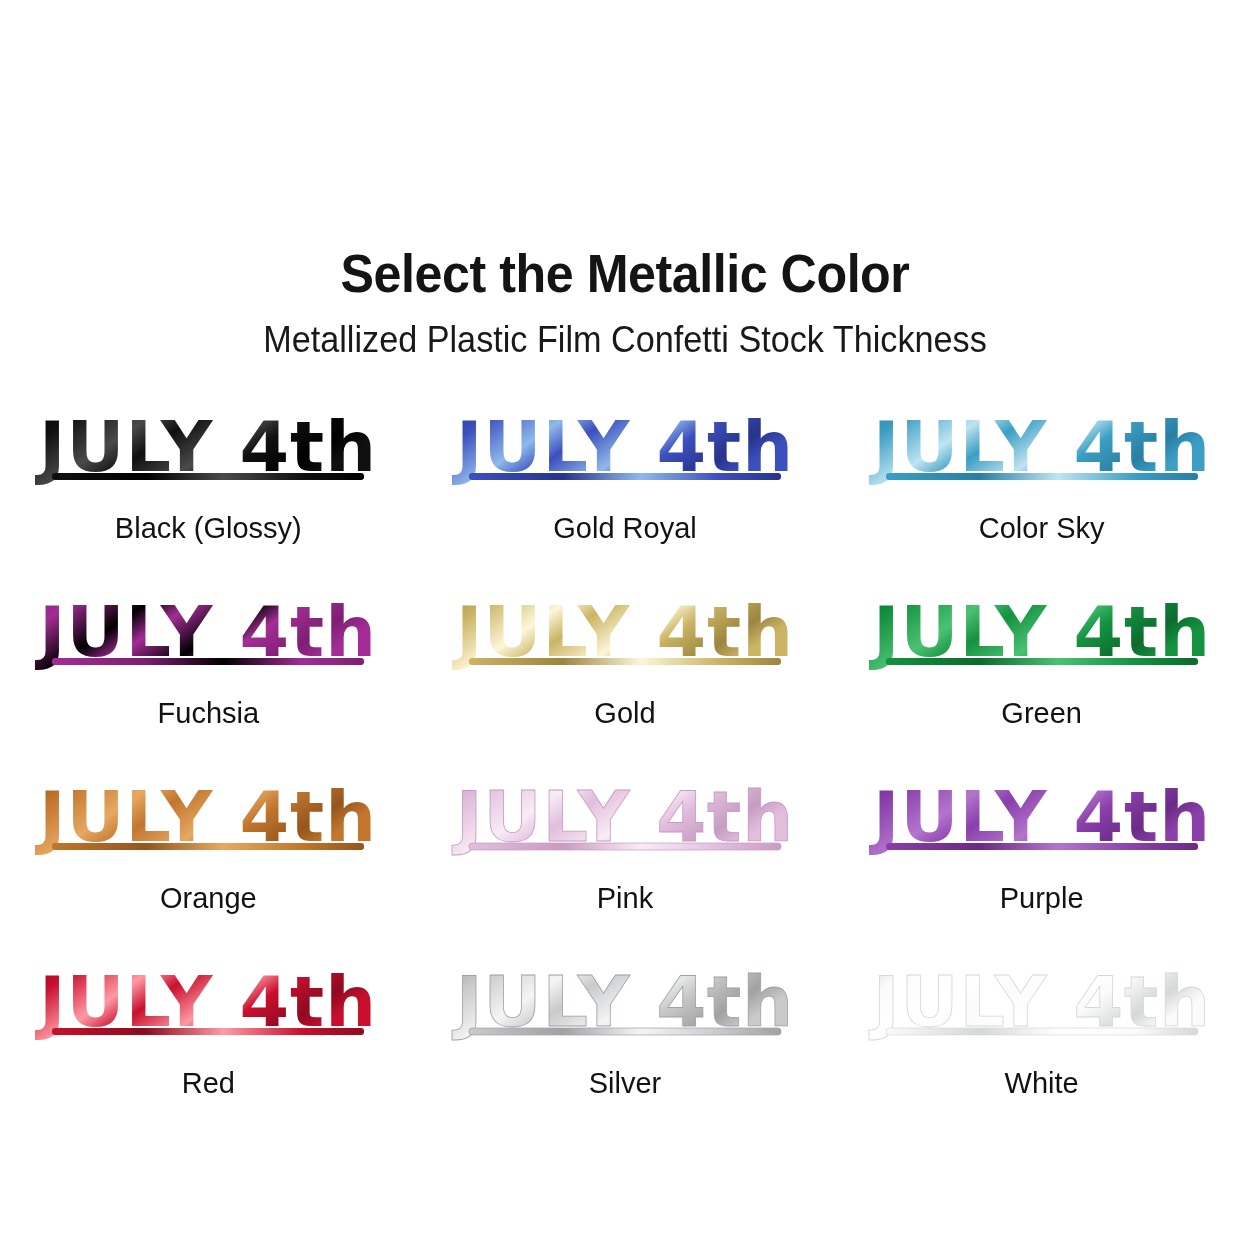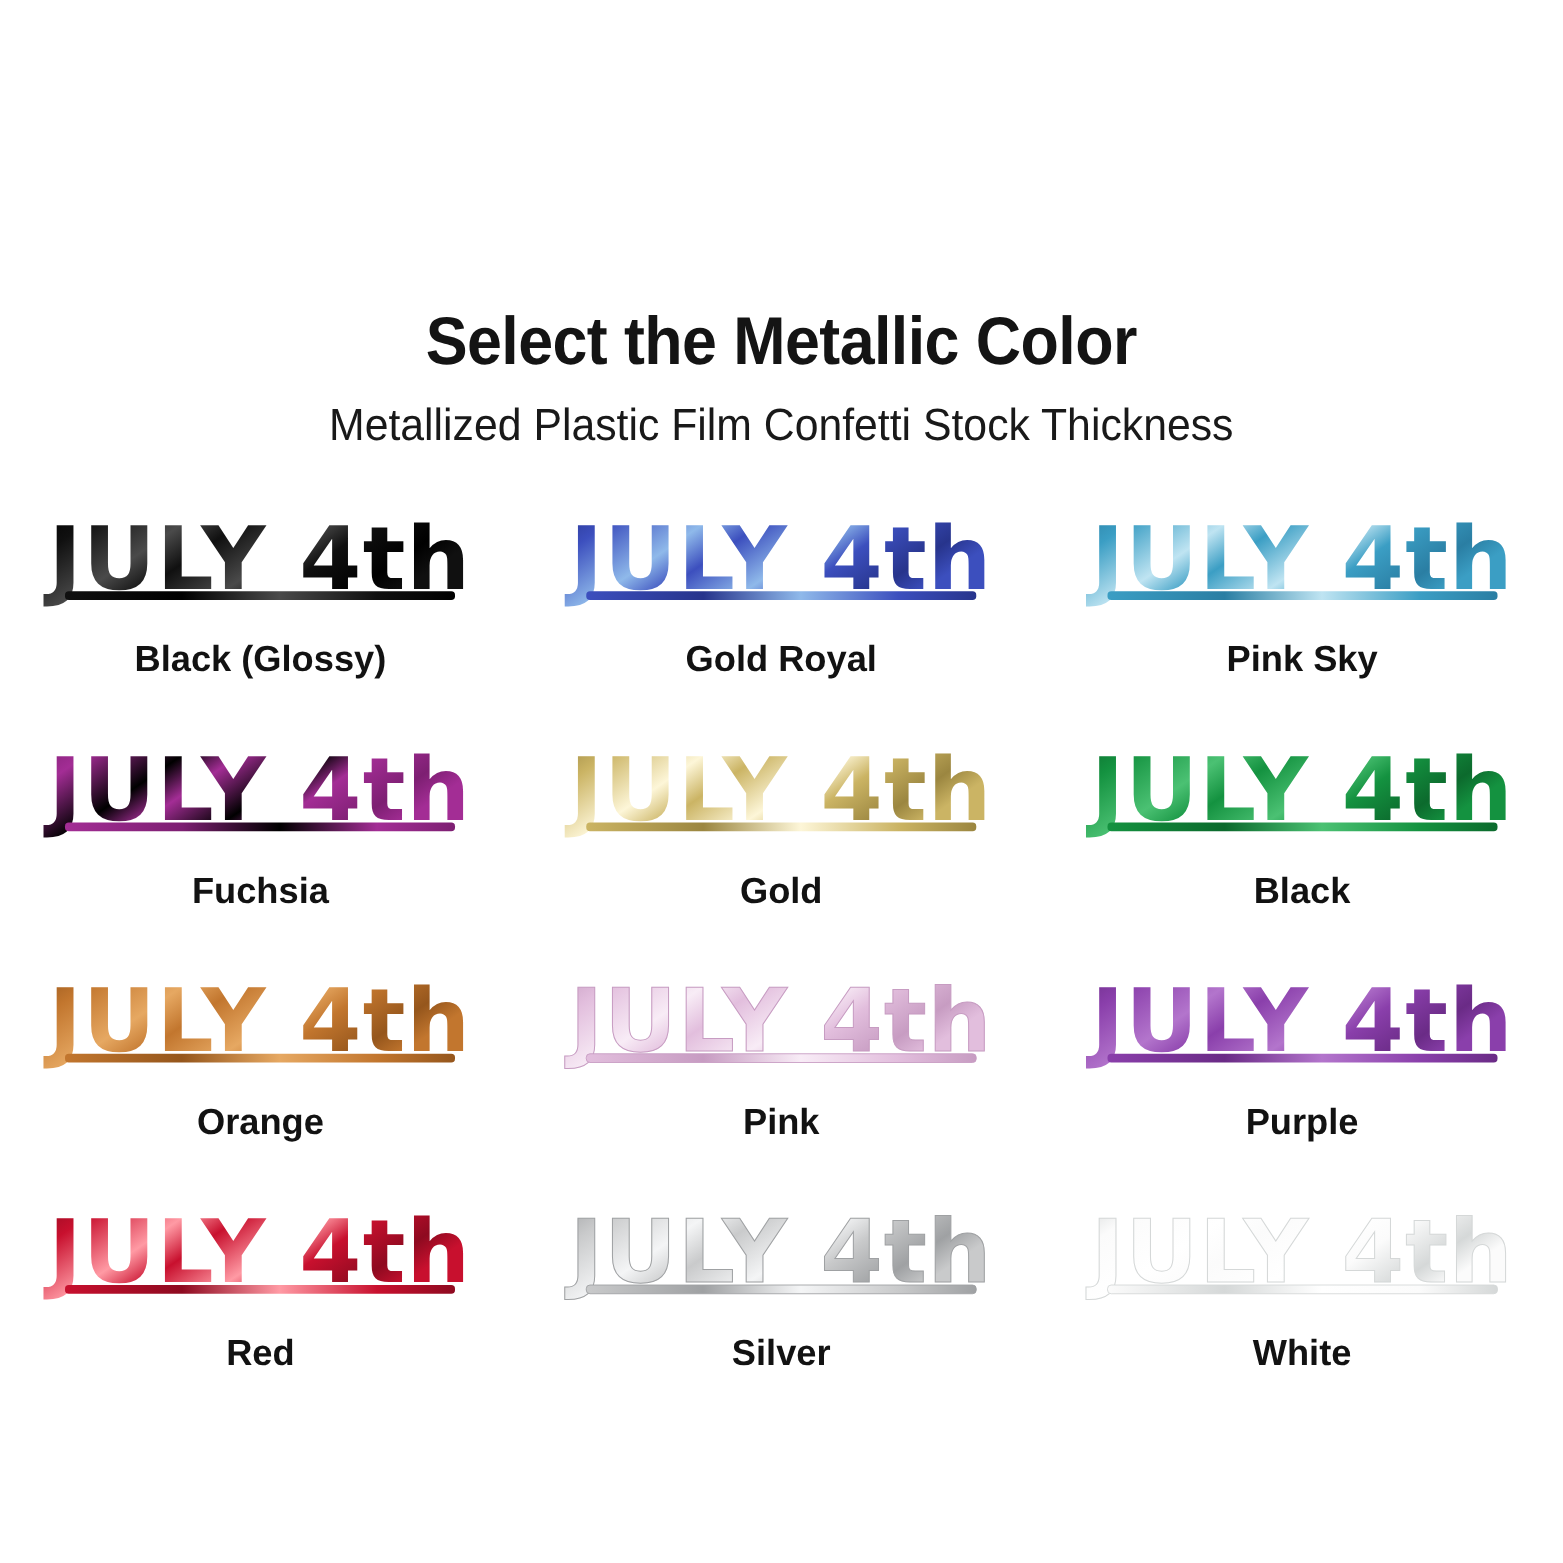--- a/index.html
+++ b/index.html
@@ -66,21 +66,21 @@
     justify-content: flex-start;
   }
   .swatch-art {
     width: 360px;
     height: 96px;
     display: block;
   }
   .swatch-label {
     font-family: "Liberation Sans", sans-serif;
     font-size: 29px;
-    font-weight: bold;
+    font-weight: normal;
     color: #121212;
     margin-top: 14px;
     text-align: center;
     line-height: 1.1;
     white-space: nowrap;
   }
   .swatch-note {
     font-family: "Liberation Sans", sans-serif;
     font-size: 20px;
     font-weight: bold;
@@ -181,21 +181,21 @@
         <stop offset="80%" stop-color="#3b9ec4"></stop>
         <stop offset="100%" stop-color="#2a7ea3"></stop>
       </linearGradient>
     </defs>
 
     <g>
       <text x="180" y="68" text-anchor="middle" font-family="'DejaVu Sans','Liberation Sans',sans-serif" font-size="70" font-weight="bold" letter-spacing="1" fill="url(#g2)" stroke="none" stroke-width="0" transform="scale(1.02,1)" transform-origin="180 68">JULY 4th</text>
       <rect x="24" y="70" width="312" height="7" rx="3" fill="url(#h2)" stroke="none" stroke-width="0"></rect>
     </g>
   </svg>
-        <div class="swatch-label">Pink Sky</div>
+        <div class="swatch-label">Color Sky</div>
       </div>
       <div class="cell">
   <svg class="swatch-art" viewBox="0 0 360 96" preserveAspectRatio="xMidYMid meet">
     <defs>
       <linearGradient id="g3" x1="0" y1="0" x2="1" y2="0.35">
         <stop offset="0%" stop-color="#7d1f72"></stop>
         <stop offset="14%" stop-color="#a32d95"></stop>
         <stop offset="34%" stop-color="#d濃"></stop>
         <stop offset="46%" stop-color="#a32d95"></stop>
         <stop offset="63%" stop-color="#d濃"></stop>
@@ -268,21 +268,21 @@
         <stop offset="80%" stop-color="#149240"></stop>
         <stop offset="100%" stop-color="#0c6a2d"></stop>
       </linearGradient>
     </defs>
 
     <g>
       <text x="180" y="68" text-anchor="middle" font-family="'DejaVu Sans','Liberation Sans',sans-serif" font-size="70" font-weight="bold" letter-spacing="1" fill="url(#g5)" stroke="none" stroke-width="0" transform="scale(1.02,1)" transform-origin="180 68">JULY 4th</text>
       <rect x="24" y="70" width="312" height="7" rx="3" fill="url(#h5)" stroke="none" stroke-width="0"></rect>
     </g>
   </svg>
-        <div class="swatch-label">Black</div>
+        <div class="swatch-label">Green</div>
       </div>
       <div class="cell">
   <svg class="swatch-art" viewBox="0 0 360 96" preserveAspectRatio="xMidYMid meet">
     <defs>
       <linearGradient id="g6" x1="0" y1="0" x2="1" y2="0.35">
         <stop offset="0%" stop-color="#95561c"></stop>
         <stop offset="14%" stop-color="#c2762e"></stop>
         <stop offset="34%" stop-color="#e6a862"></stop>
         <stop offset="46%" stop-color="#c2762e"></stop>
         <stop offset="63%" stop-color="#e6a862"></stop>

